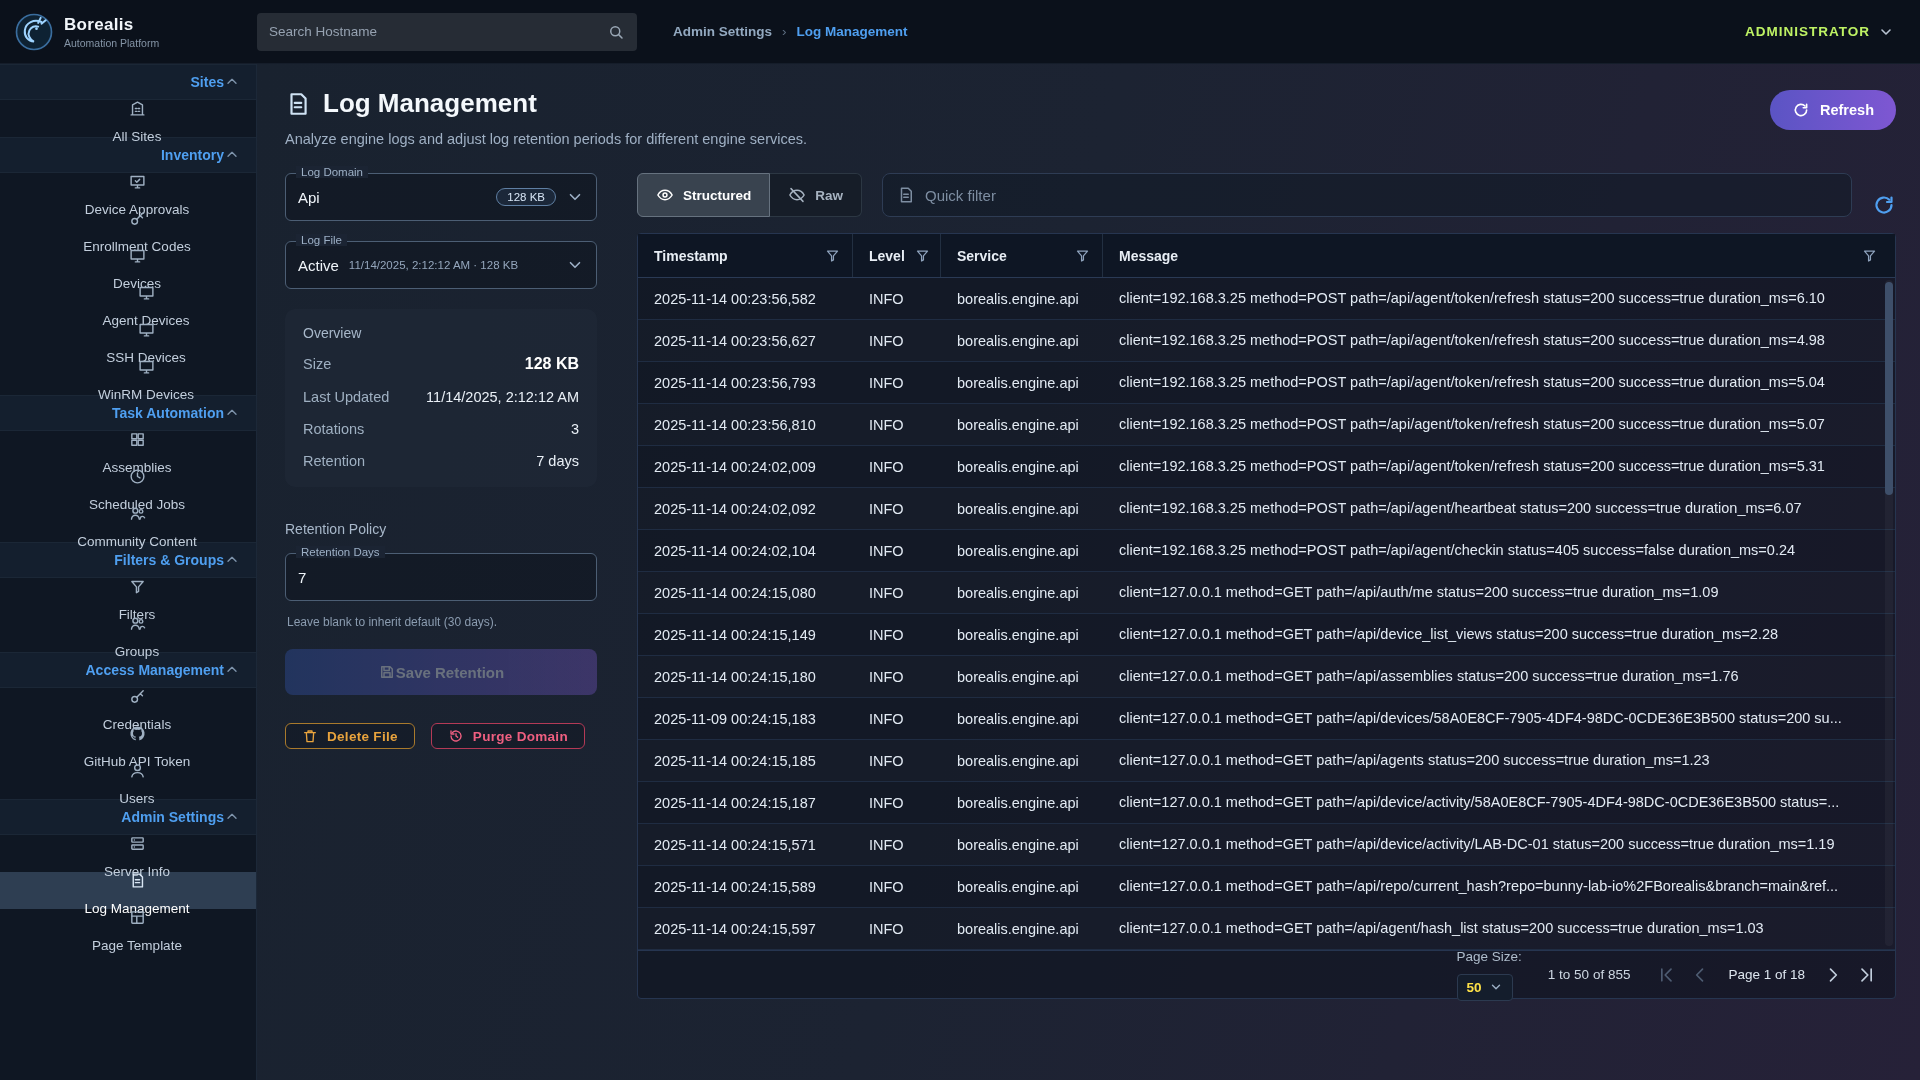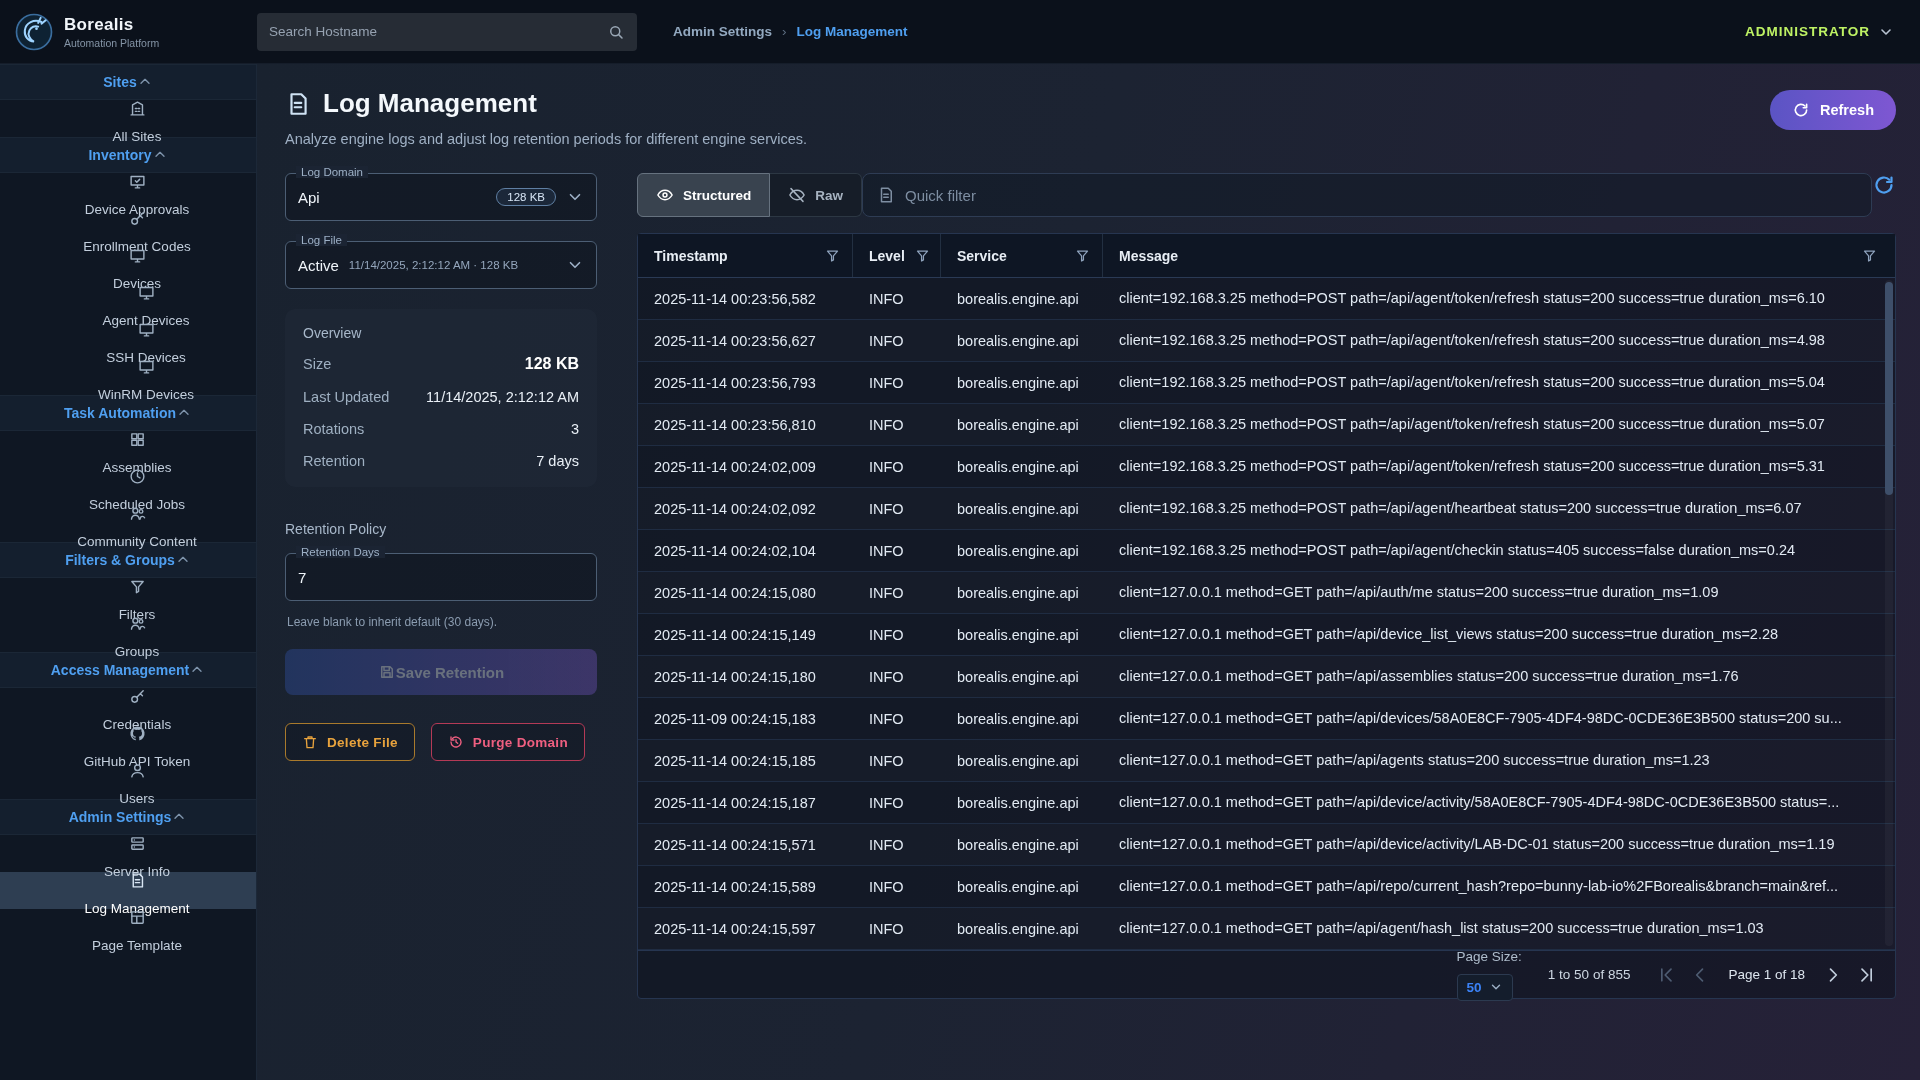--- a/index.html
+++ b/index.html
@@ -40,21 +40,21 @@
 
   
   .shell { display:flex; height:1016px; }
 
   
   .sidebar {
     width:257px; flex:none; background:#0f1723; border-right:1px solid #1c2838;
     overflow:hidden;
   }
   .shead {
-    height:36px; display:flex; align-items:center; justify-content:center;
+    height:36px; display:flex; align-items:center; justify-content:flex-end;
     padding:0 16px; background:#141f2e; border-top:1px solid #1b2736; border-bottom:1px solid #1b2736;
     cursor:pointer;
   }
   .shead span { color:#4f9ff0; font-size:14px; font-weight:bold; }
   .shead .ic { width:16px; height:16px; color:#7f94ac; }
   .sitem {
     height:37px; display:flex; align-items:center; gap:12px; padding-left:18px;
     color:#c3cfdd; font-size:13.5px; cursor:pointer;flex-direction:column;
   }
   .sitem.indent { padding-left:36px; }
@@ -122,31 +122,31 @@
   .helper { font-size:12px; color:#8b9cb0; margin:-6px 0 20px 2px; }
   .save-btn {
     width:100%; height:46px; border:none; border-radius:8px; font-family:inherit;
     background:linear-gradient(90deg,#2f4f9e,#6b4fb4); opacity:.42;
     color:#d5dce8; font-size:15px; font-weight:bold;
     display:flex; align-items:center; justify-content:center; cursor:default;
   }
   .save-btn .ic { width:18px; height:18px; }
   .danger-row { display:flex; gap:16px; margin-top:28px; }
   .ghost-btn {
-    height:38px; padding:0 16px; border-radius:6px; background:rgba(8,12,18,.25);
+    height:26px; padding:0 16px; border-radius:6px; background:rgba(8,12,18,.25);
     font-size:13.5px; font-weight:bold; letter-spacing:.3px; font-family:inherit;
     display:flex; align-items:center; gap:9px; cursor:pointer;
   }
   .ghost-btn .ic { width:16px; height:16px; }
   .delete-btn { border:1px solid #a97a2c; color:#e8a33d; }
   .purge-btn  { border:1px solid #b43a56; color:#ef5f80; }
 
   
   .logpanel { flex:1; min-width:0; }
-  .toolbar { display:flex; align-items:flex-start; margin-bottom:16px; }
+  .toolbar { display:flex; align-items:flex-end; gap:20px; margin-bottom:16px; }
   .toggle-group { display:flex; flex:none; }
   .tgl {
     height:44px; padding:0 18px; display:flex; align-items:center; gap:9px;
     font-size:13.5px; font-weight:bold; font-family:inherit; cursor:pointer;
   }
   .tgl .ic { width:18px; height:18px; }
   .tgl.active {
     background:#39434f; color:#fff; border:1px solid #66727f; border-radius:6px 0 0 6px;
   }
   .tgl.inactive {
@@ -201,21 +201,21 @@
     cursor:pointer;
   }
 
   .pagebar {
     height:48px; border-top:1px solid #263550; display:flex; align-items:center;
     justify-content:flex-end; gap:26px; padding-right:18px; font-size:13.5px;
   }
   .ps-group { display:flex; align-items:flex-start; gap:10px; color:#aebccb;flex-direction:column; }
   .ps-select {
     display:flex; align-items:center; gap:7px; padding:5px 9px; border:1px solid #2c3a50;
-    border-radius:4px; background:#141d2c; color:#3b82f6; cursor:pointer; font-weight:bold;
+    border-radius:4px; background:#141d2c; color:#fde047; cursor:pointer; font-weight:bold;
   }
   .ps-select .ic { width:14px; height:14px; color:#9db0c6; }
   .range { color:#cdd7e2; }
   .nav { display:flex; align-items:center; gap:14px; }
   .nav .ic { width:20px; height:20px; cursor:pointer; }
   .nav .disabled { color:#4e5c72; cursor:default; }
   .nav .enabled { color:#c2cedd; }
   .page-ind { color:#dde5ee; margin:0 4px; }
 
   .foot-note { margin-top:16px; font-size:13.5px; color:#93a3b6; }

